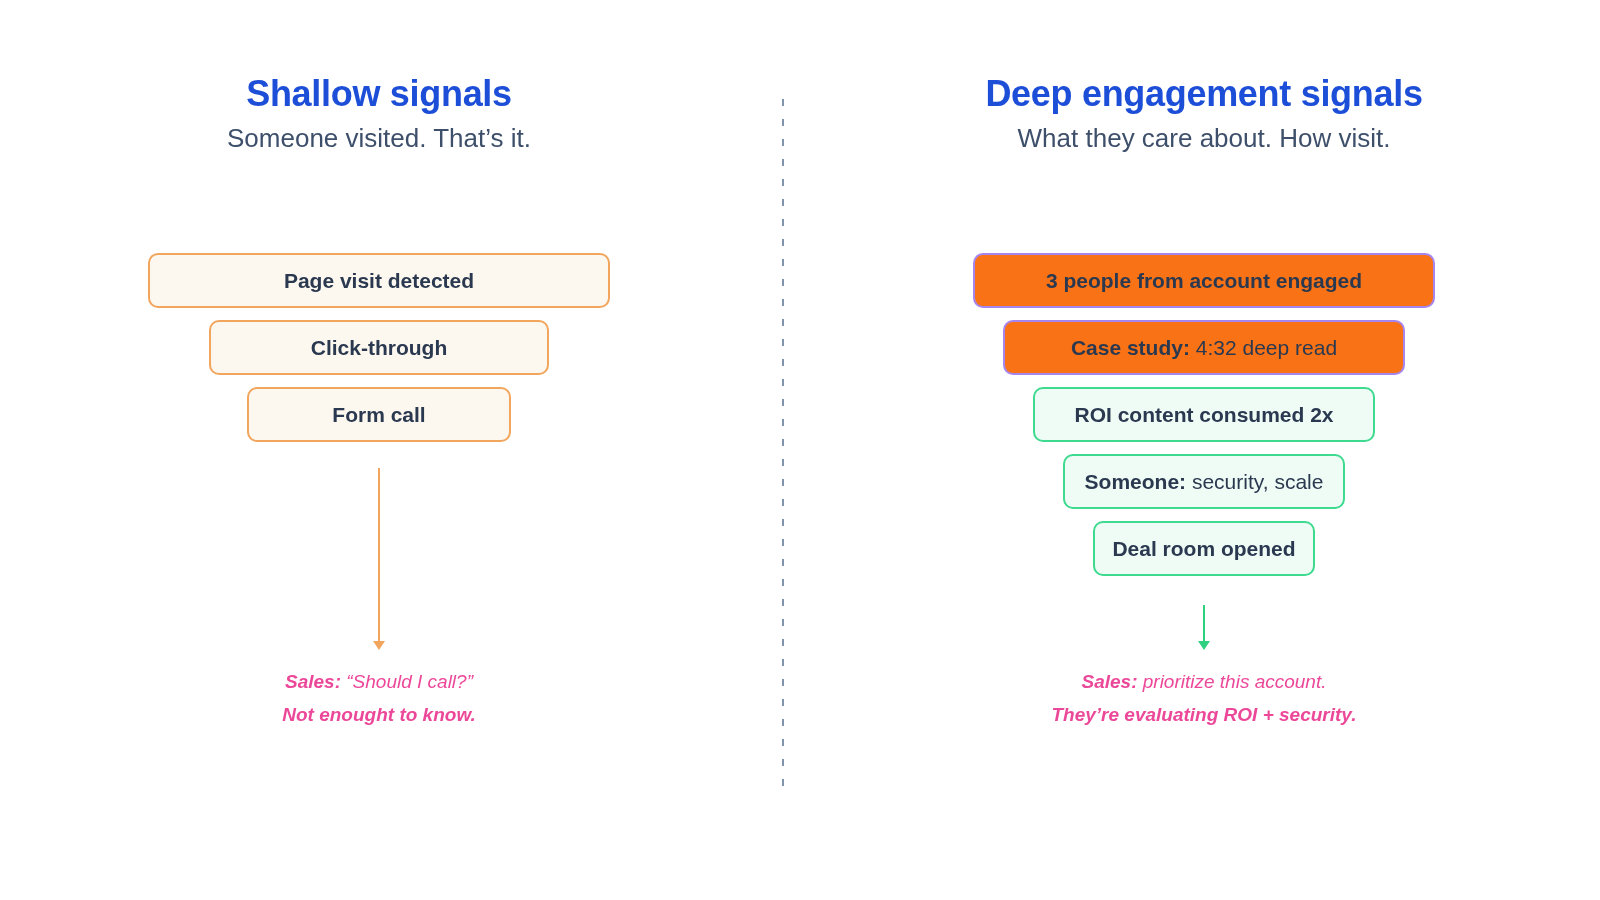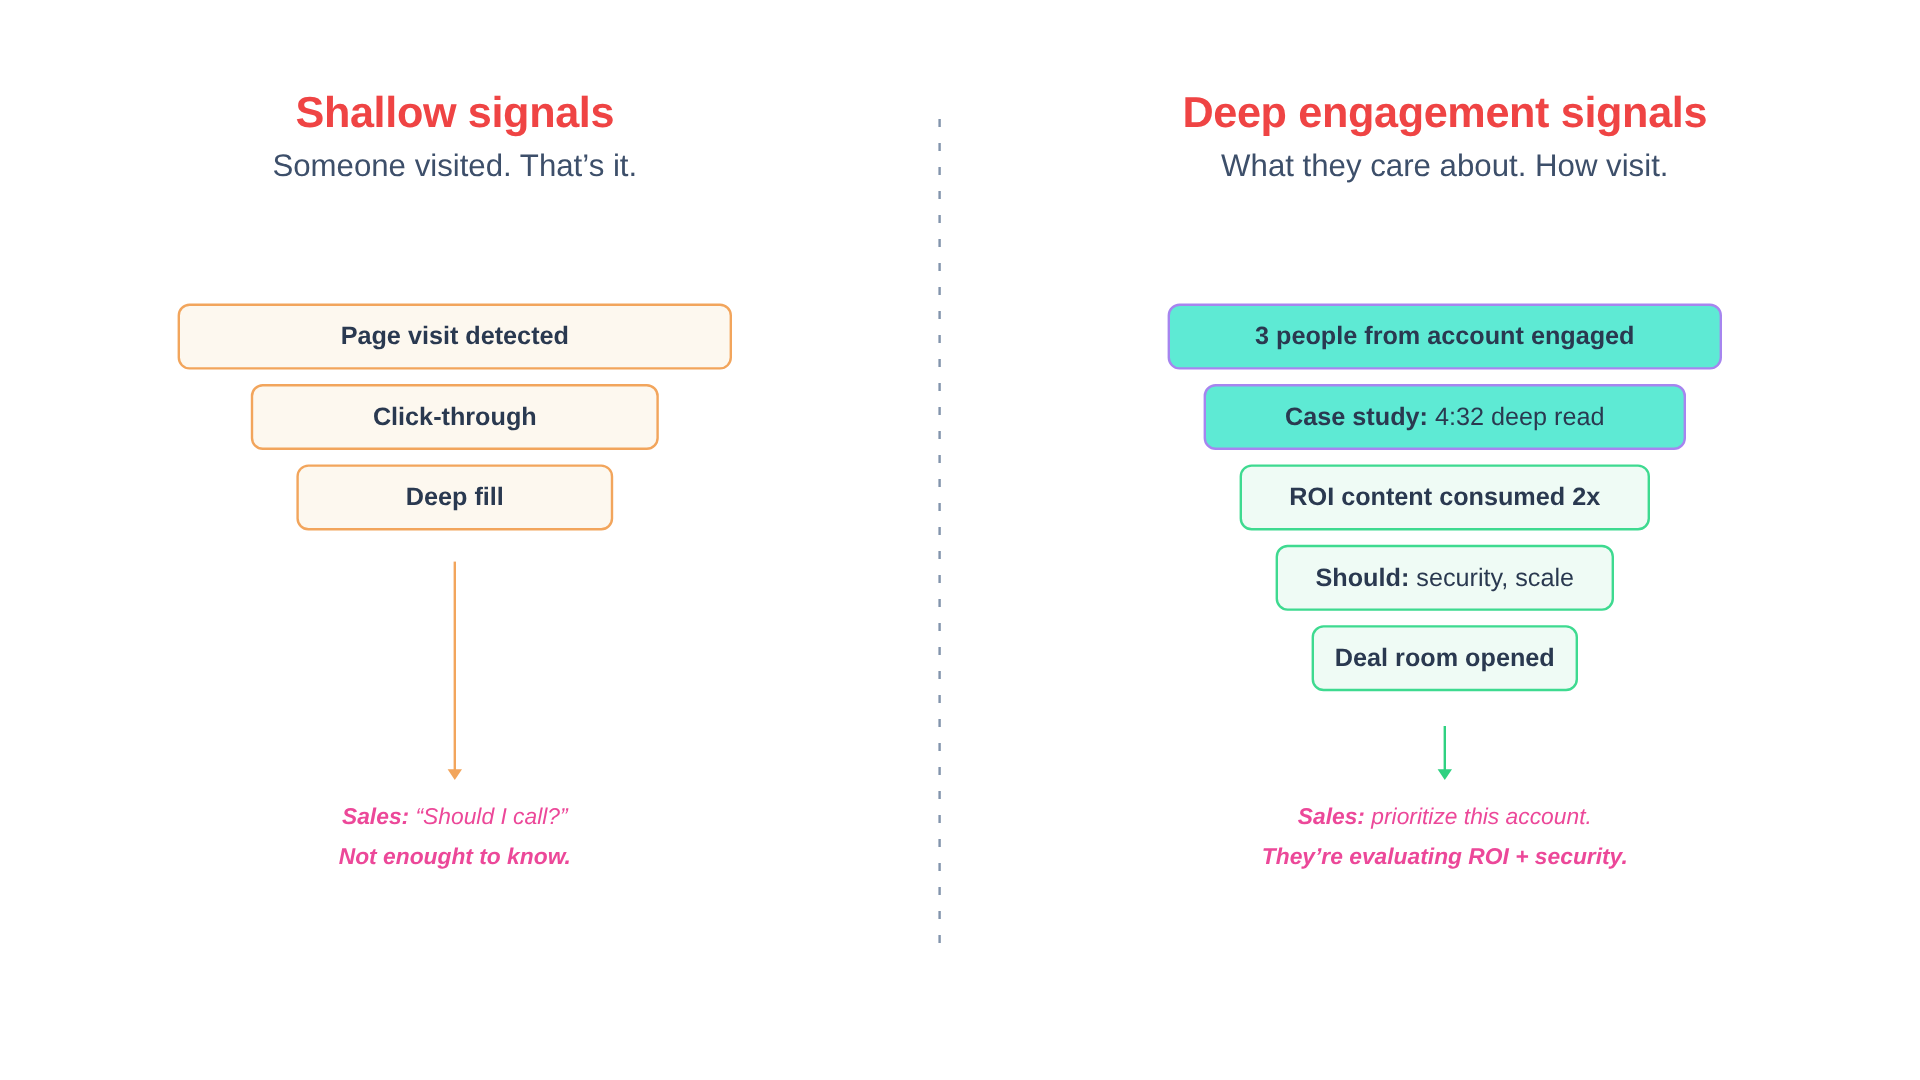--- a/index.html
+++ b/index.html
@@ -18,21 +18,21 @@
     align-items: center;
   }
   .col-left  { left: 0;     width: 758px; }
   .col-right { left: 824px; width: 760px; }
 
   .title {
     margin-top: 72px;
     font-size: 36px;
     line-height: 43px;
     font-weight: 700;
-    color: #ef4444;
+    color: #1d4ed8;
     letter-spacing: -0.3px;
   }
   .subtitle {
     margin-top: 6px;
     font-size: 26px;
     line-height: 34px;
     font-weight: 400;
     color: #3d4f6a;
     text-align: center;
   }
@@ -51,21 +51,21 @@
     display: flex;
     align-items: center;
     justify-content: center;
     font-size: 21px;
     color: #2a3950;
     font-weight: 600;
   }
   .box.mixed { font-weight: 400; }
   .box .b { font-weight: 700; }
   .box.orange { border-color: #f2a55c; background: #fdf8ef; }
-  .box.purple { border-color: #a685ef; background: #5eead4; }
+  .box.purple { border-color: #a685ef; background: #f97316; }
   .box.green  { border-color: #3eda90; background: #effbf5; }
 
   .col-left  .box:nth-child(1) { width: 462px; }
   .col-left  .box:nth-child(2) { width: 340px; }
   .col-left  .box:nth-child(3) { width: 264px; }
   .col-right .box:nth-child(1) { width: 462px; }
   .col-right .box:nth-child(2) { width: 402px; }
   .col-right .box:nth-child(3) { width: 342px; }
   .col-right .box:nth-child(4) { width: 282px; }
   .col-right .box:nth-child(5) { width: 222px; }
@@ -116,21 +116,21 @@
   <h1 class="title">Shallow signals</h1>
   <p class="subtitle">Someone visited. That’s it.</p>
   <div class="funnel">
       <div class="box orange">
         <span>Page visit detected</span>
       </div>
       <div class="box orange">
         <span>Click-through</span>
       </div>
       <div class="box orange">
-        <span>Deep fill</span>
+        <span>Form call</span>
       </div>
     </div>
   <div class="arrow">
     <div class="shaft"></div>
     <div class="head"></div>
   </div>
   <div class="sales">
     <div class="line1"><span class="b">Sales:</span> <span>“Should I call?”</span></div>
     <div class="line2">Not enought to know.</div>
   </div>
@@ -143,21 +143,21 @@
       <div class="box purple">
         <span>3 people from account engaged</span>
       </div>
       <div class="box purple mixed">
         <span><span class="b">Case study:</span> 4:32 deep read</span>
       </div>
       <div class="box green">
         <span>ROI content consumed 2x</span>
       </div>
       <div class="box green mixed">
-        <span><span class="b">Should:</span> security, scale</span>
+        <span><span class="b">Someone:</span> security, scale</span>
       </div>
       <div class="box green">
         <span>Deal room opened</span>
       </div>
     </div>
   <div class="arrow">
     <div class="shaft"></div>
     <div class="head"></div>
   </div>
   <div class="sales">

